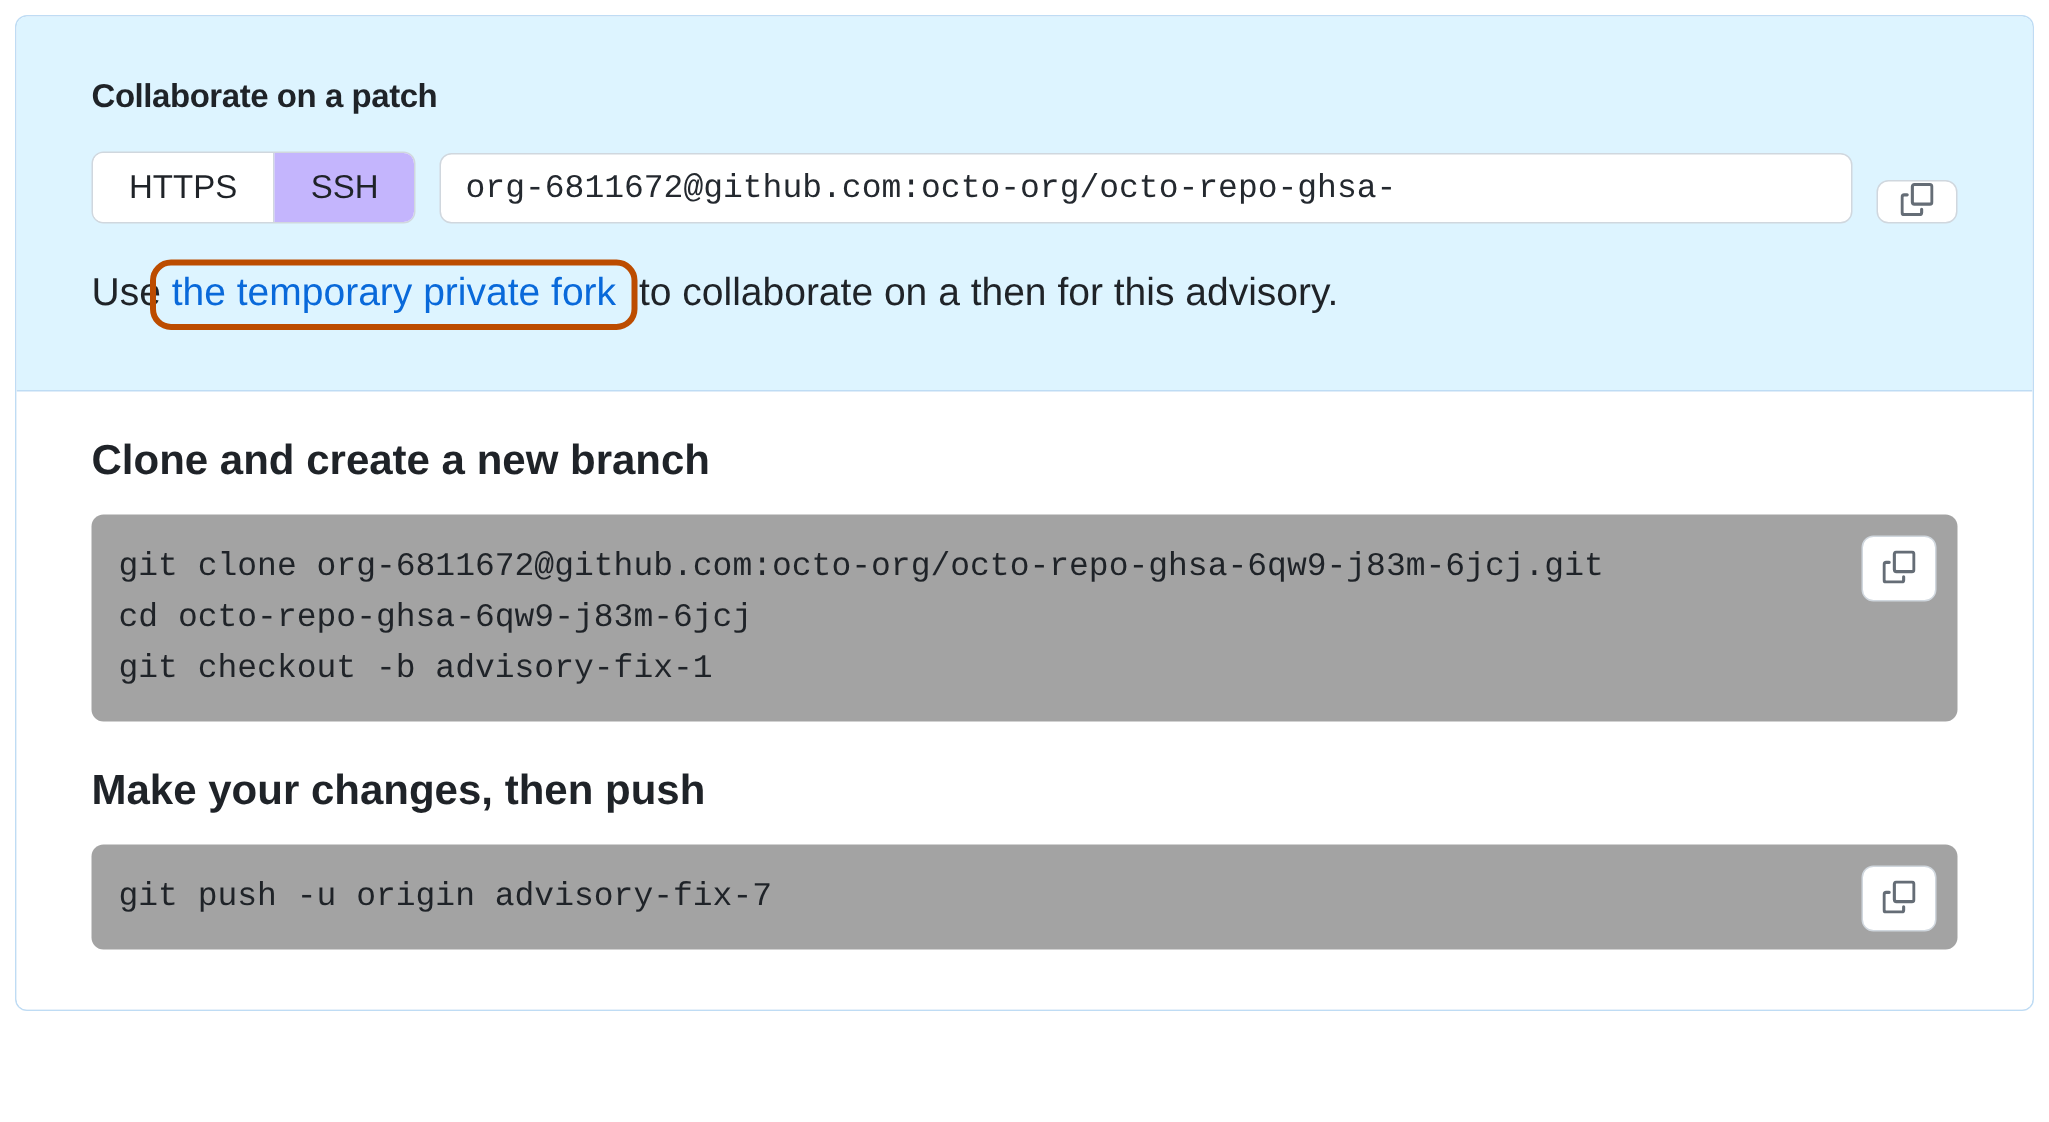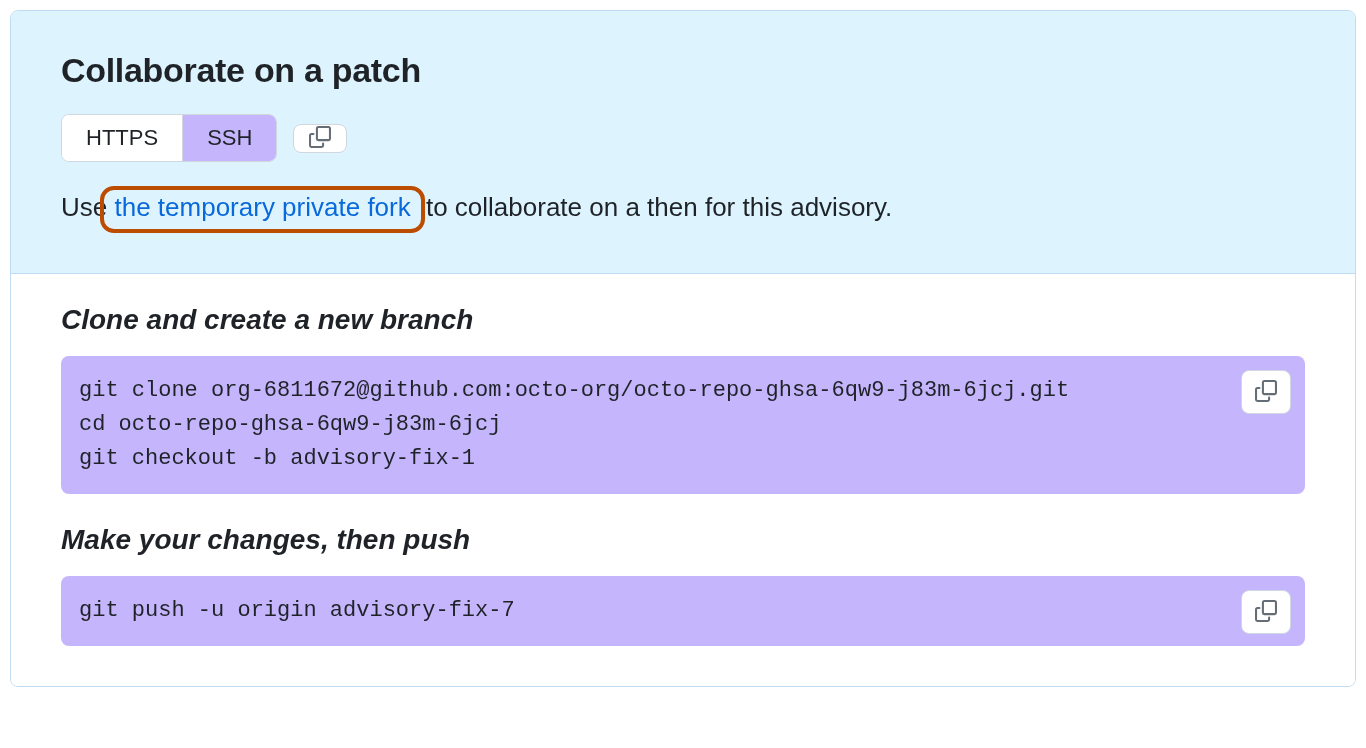--- a/index.html
+++ b/index.html
@@ -15,29 +15,29 @@
       border: 1px solid #bfdcf4;
       border-radius: 8px;
       overflow: hidden;
       margin: 10px;
     }
     .top-section {
       background: #DDF4FF;
       padding: 30px 50px 40px 50px;
     }
     .title {
-      font-size: 34px;
+      font-size: 22px;
       font-weight: 600;
       margin: 10px 0 24px 0;
       letter-spacing: -0.3px;
     }
     .clone-row {
       display: flex;
       gap: 16px;
-      align-items: center;
+      align-items: flex-end;
       margin-bottom: 24px;
     }
     .tab-group {
       display: flex;
       background: #fff;
       border: 1px solid #d0d7de;
       border-radius: 8px;
       overflow: hidden;
     }
     .tab {
@@ -101,31 +101,30 @@
     }
     .bottom-section {
       background: #fff;
       padding: 30px 50px 40px 50px;
       border-top: 1px solid #bfdcf4;
     }
     .subtitle {
       font-size: 28px;
       font-weight: 600;
       margin: 0 0 20px 0;
-      font-style: italic;
     }
     .code-block-wrap {
       position: relative;
       margin-bottom: 30px;
     }
     .code-block-wrap:last-child {
       margin-bottom: 0;
     }
     .code-block {
-      background: #c4b5fd;
+      background: #a3a3a3;
       border-radius: 8px;
       padding: 18px 80px 18px 18px;
       font-family: ui-monospace, SFMono-Regular, "SF Mono", Consolas, "Liberation Mono", Menlo, monospace;
       font-size: 22px;
       line-height: 1.55;
       color: #1f2328;
       white-space: pre;
       overflow-x: auto;
     }
     .code-copy-btn {
@@ -152,20 +151,21 @@
 <body>
 
 <div class="container">
   <div class="top-section">
     <h2 class="title">Collaborate on a patch</h2>
     <div class="clone-row">
       <div class="tab-group">
         <button class="tab">HTTPS</button>
         <button class="tab active">SSH</button>
       </div>
+      <input class="url-input" type="text" readonly="" value="org-6811672@github.com:octo-org/octo-repo-ghsa-" style="">
       <button class="copy-btn">
         <span class="copy-icon">
           <svg viewBox="0 0 16 16" fill="currentColor">
               <path d="M0 6.75C0 5.784.784 5 1.75 5h1.5a.75.75 0 0 1 0 1.5h-1.5a.25.25 0 0 0-.25.25v7.5c0 .138.112.25.25.25h7.5a.25.25 0 0 0 .25-.25v-1.5a.75.75 0 0 1 1.5 0v1.5A1.75 1.75 0 0 1 9.25 16h-7.5A1.75 1.75 0 0 1 0 14.25Z"></path>
               <path d="M5 1.75C5 .784 5.784 0 6.75 0h7.5C15.216 0 16 .784 16 1.75v7.5A1.75 1.75 0 0 1 14.25 11h-7.5A1.75 1.75 0 0 1 5 9.25Zm1.75-.25a.25.25 0 0 0-.25.25v7.5c0 .138.112.25.25.25h7.5a.25.25 0 0 0 .25-.25v-7.5a.25.25 0 0 0-.25-.25Z"></path>
             </svg>
         </span>
       </button>
     </div>
     <div class="helper-text">

